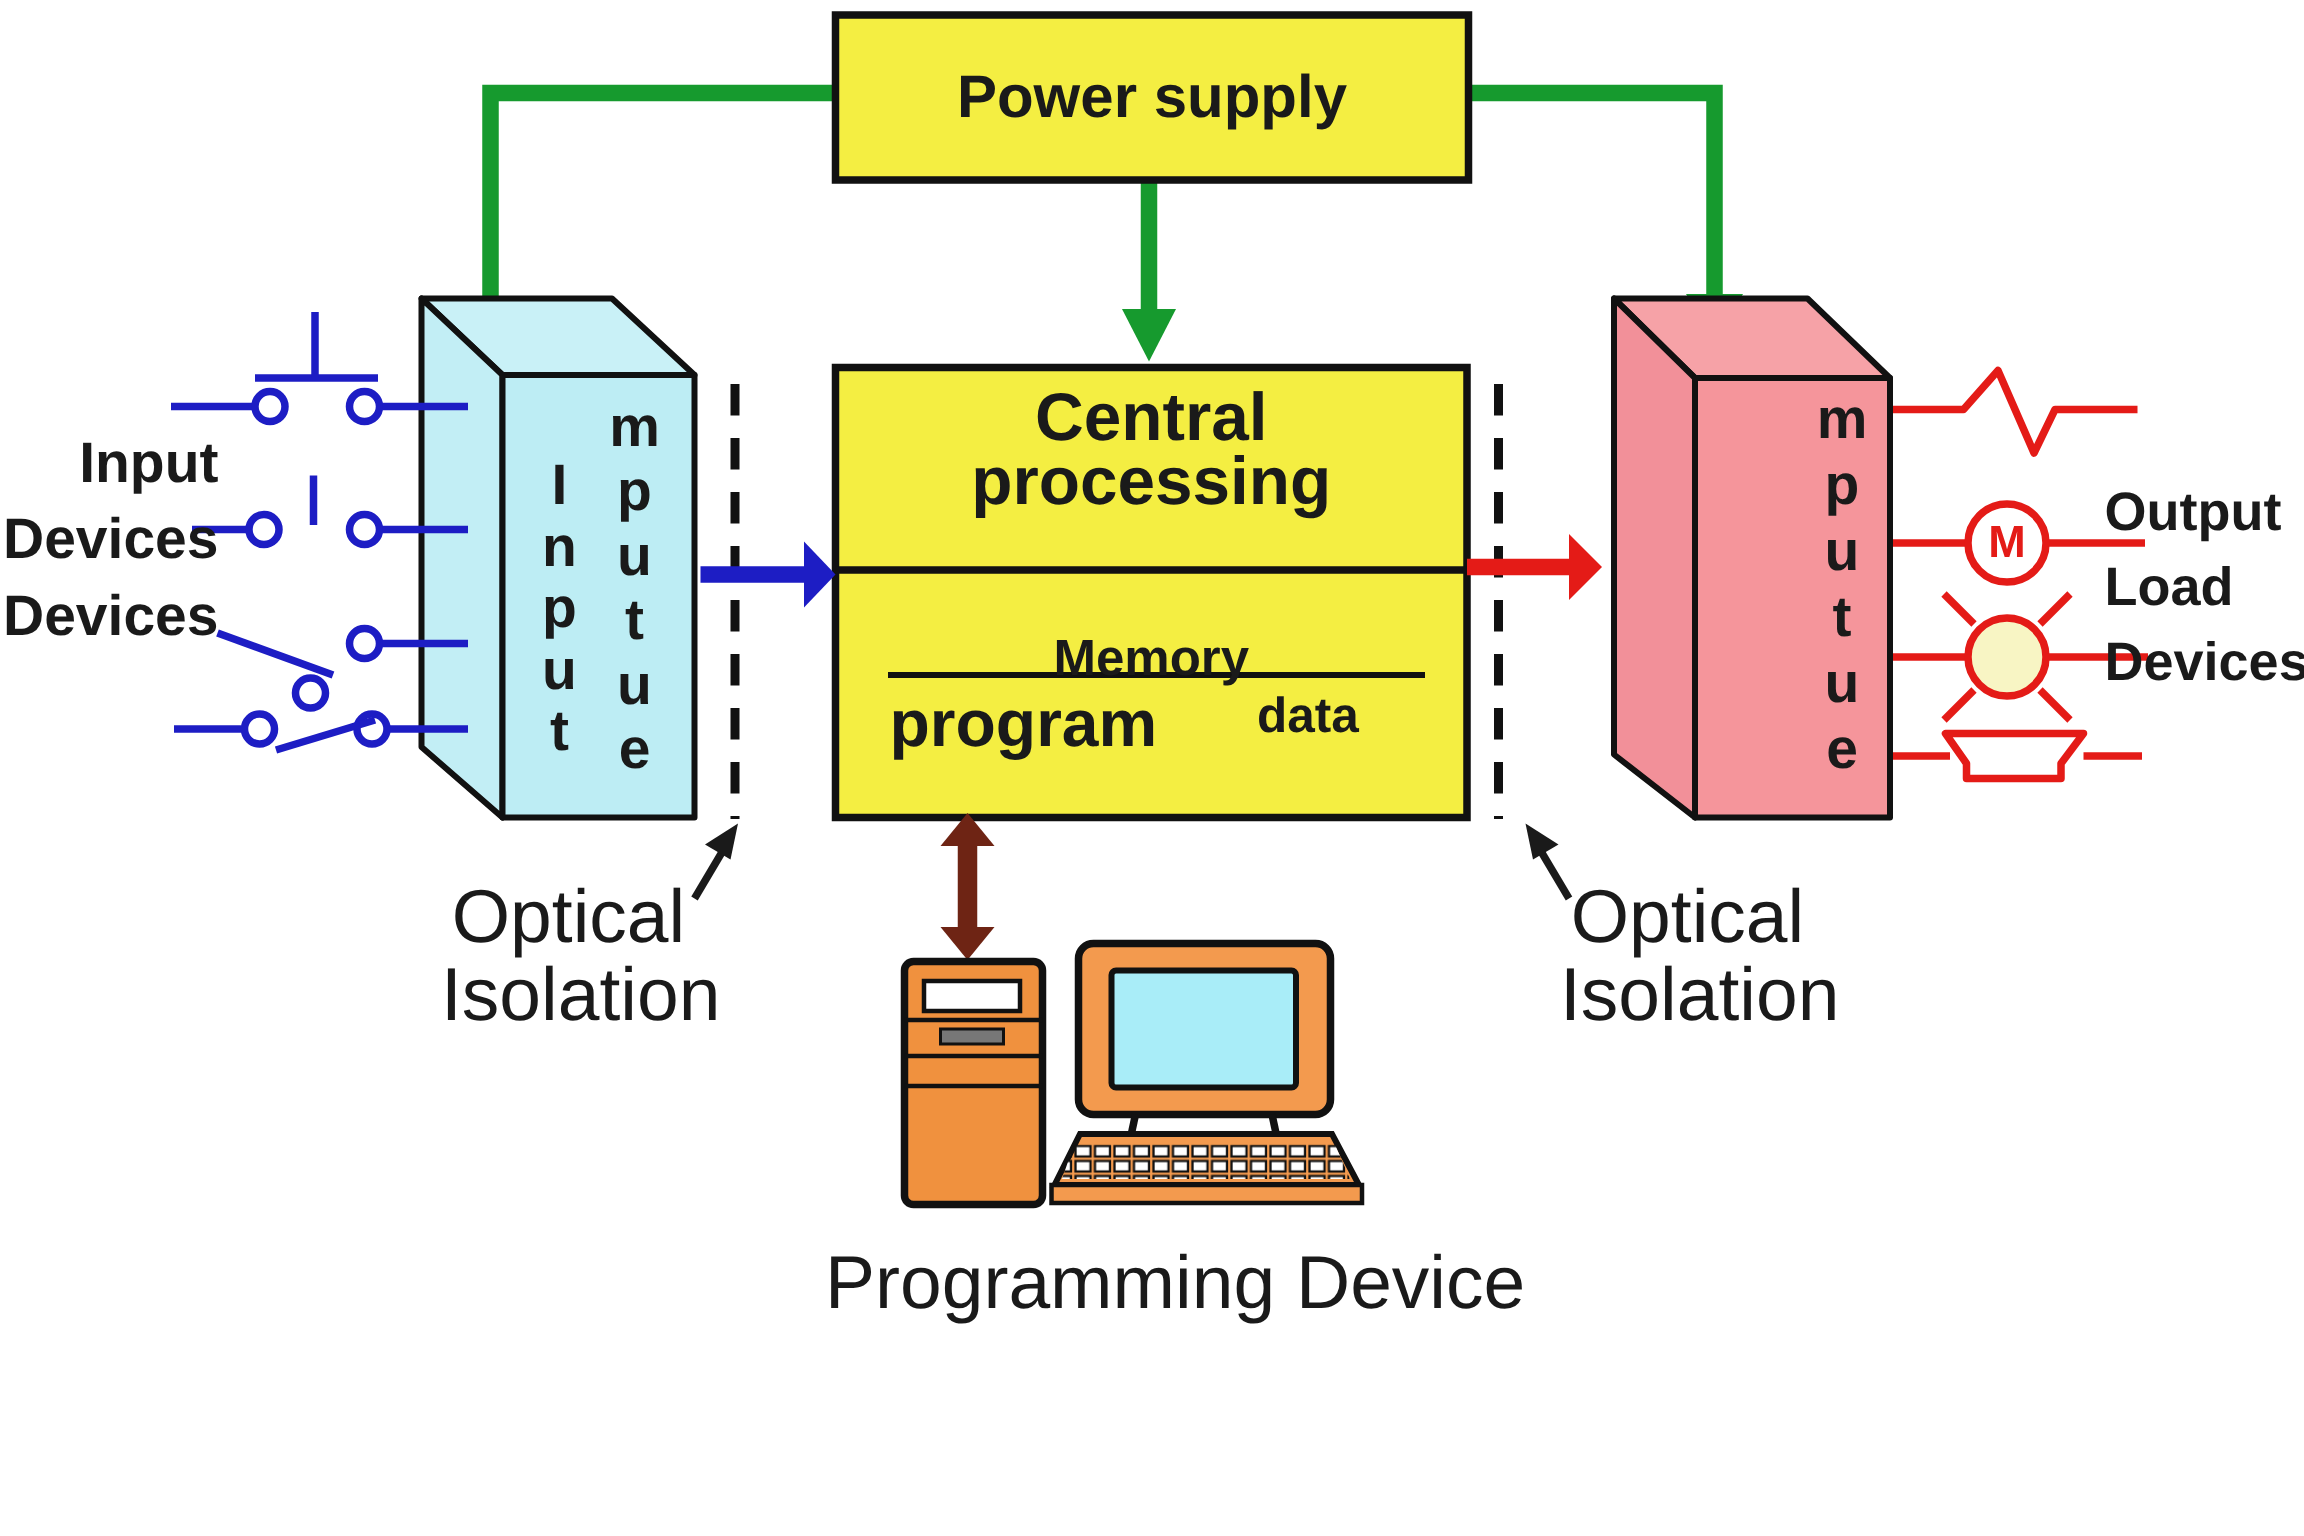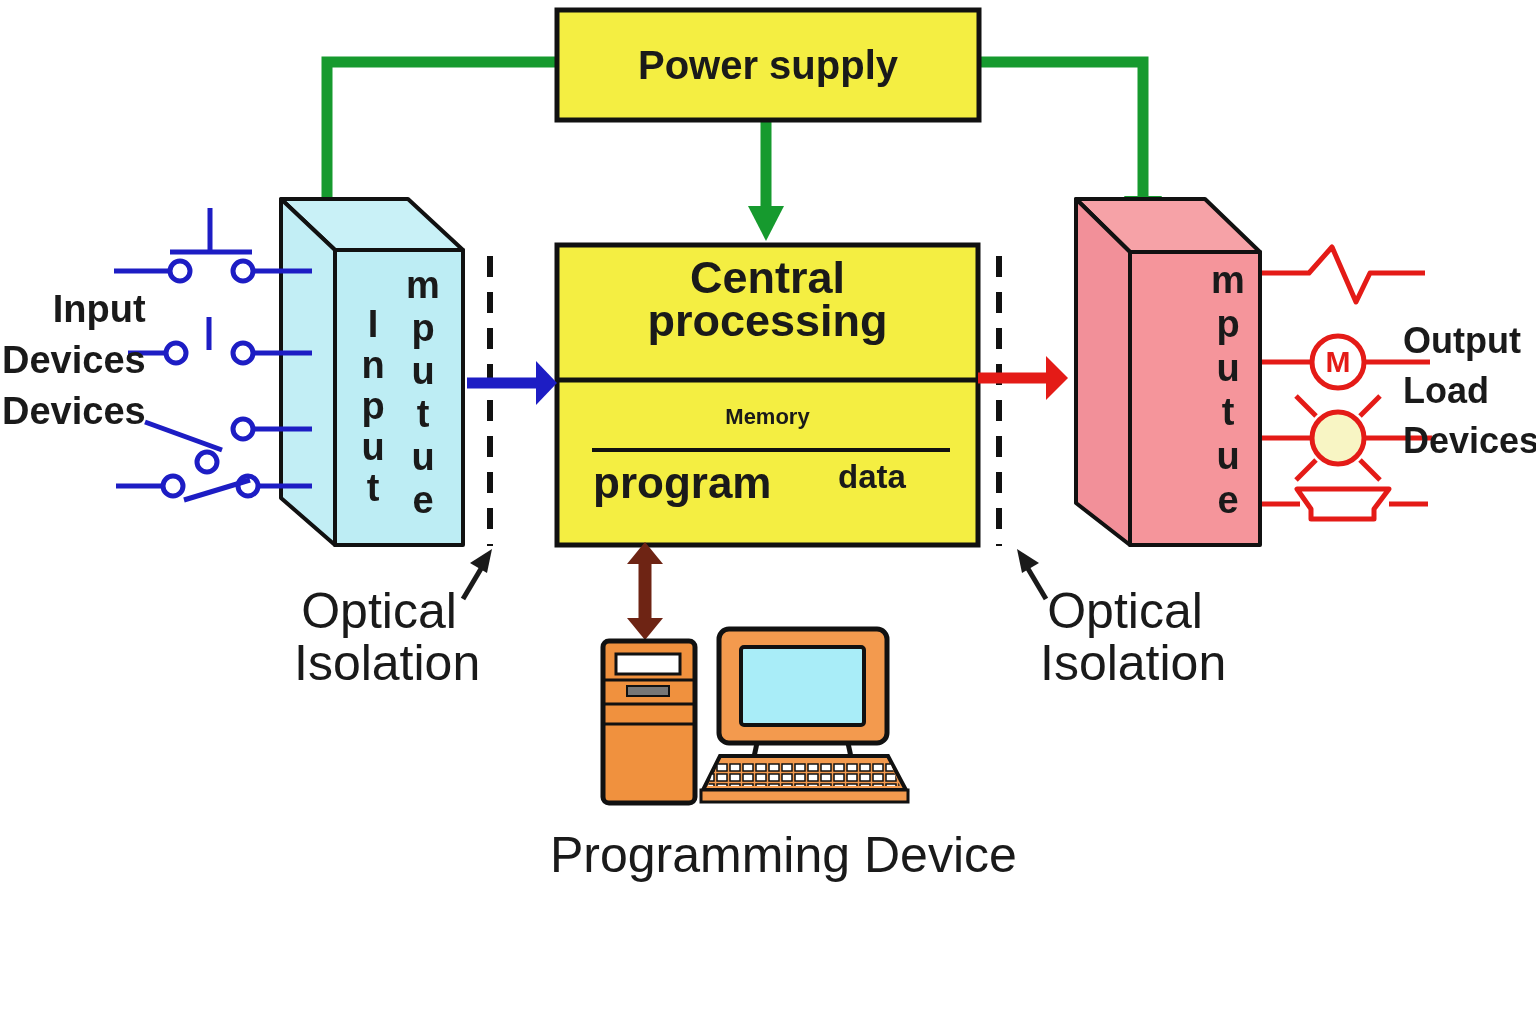--- a/index.html
+++ b/index.html
@@ -4,21 +4,21 @@
 <style>
   html,body{margin:0;padding:0;background:#fff;}
   .stage{position:relative;width:1536px;height:1024px;background:#fff;overflow:hidden;
          font-family:"Liberation Sans","DejaVu Sans",sans-serif;color:#1a1a1a;}
   .stage svg{position:absolute;left:0;top:0;}
   .lbl{position:absolute;white-space:nowrap;}
   .lbl span{display:block;}
   .ps-label{left:557px;top:10px;width:422px;height:110px;display:flex;align-items:center;
             justify-content:center;font-size:40px;font-weight:700;}
   .cpu-lines{left:557px;top:256px;width:421px;text-align:center;font-size:45px;font-weight:700;line-height:43px;}
-  .memory{left:557px;top:404px;width:421px;text-align:center;font-size:22px;font-weight:700;}
+  .memory{left:557px;top:420px;width:421px;text-align:center;font-size:34px;font-weight:700;}
   .program{left:593px;top:458px;font-size:44px;font-weight:600;}
   .data{left:838px;top:458px;font-size:33px;font-weight:600;}
   .vcol{position:absolute;width:44px;text-align:center;font-size:38px;font-weight:700;}
   .in-col1{left:351px;top:304px;line-height:41px;}
   .in-col2{left:401px;top:264px;line-height:43px;}
   .out-col1{left:1146px;top:258px;line-height:44px;}
   .out-col2{left:1206px;top:258px;line-height:44px;}
   .input-devices{left:2px;top:284px;font-size:38px;font-weight:700;line-height:51px;text-align:right;}
   .output-devices{left:1403px;top:316px;font-size:36px;font-weight:700;line-height:50px;}
   .optical{width:170px;text-align:center;font-size:50px;font-weight:400;line-height:52px;}

